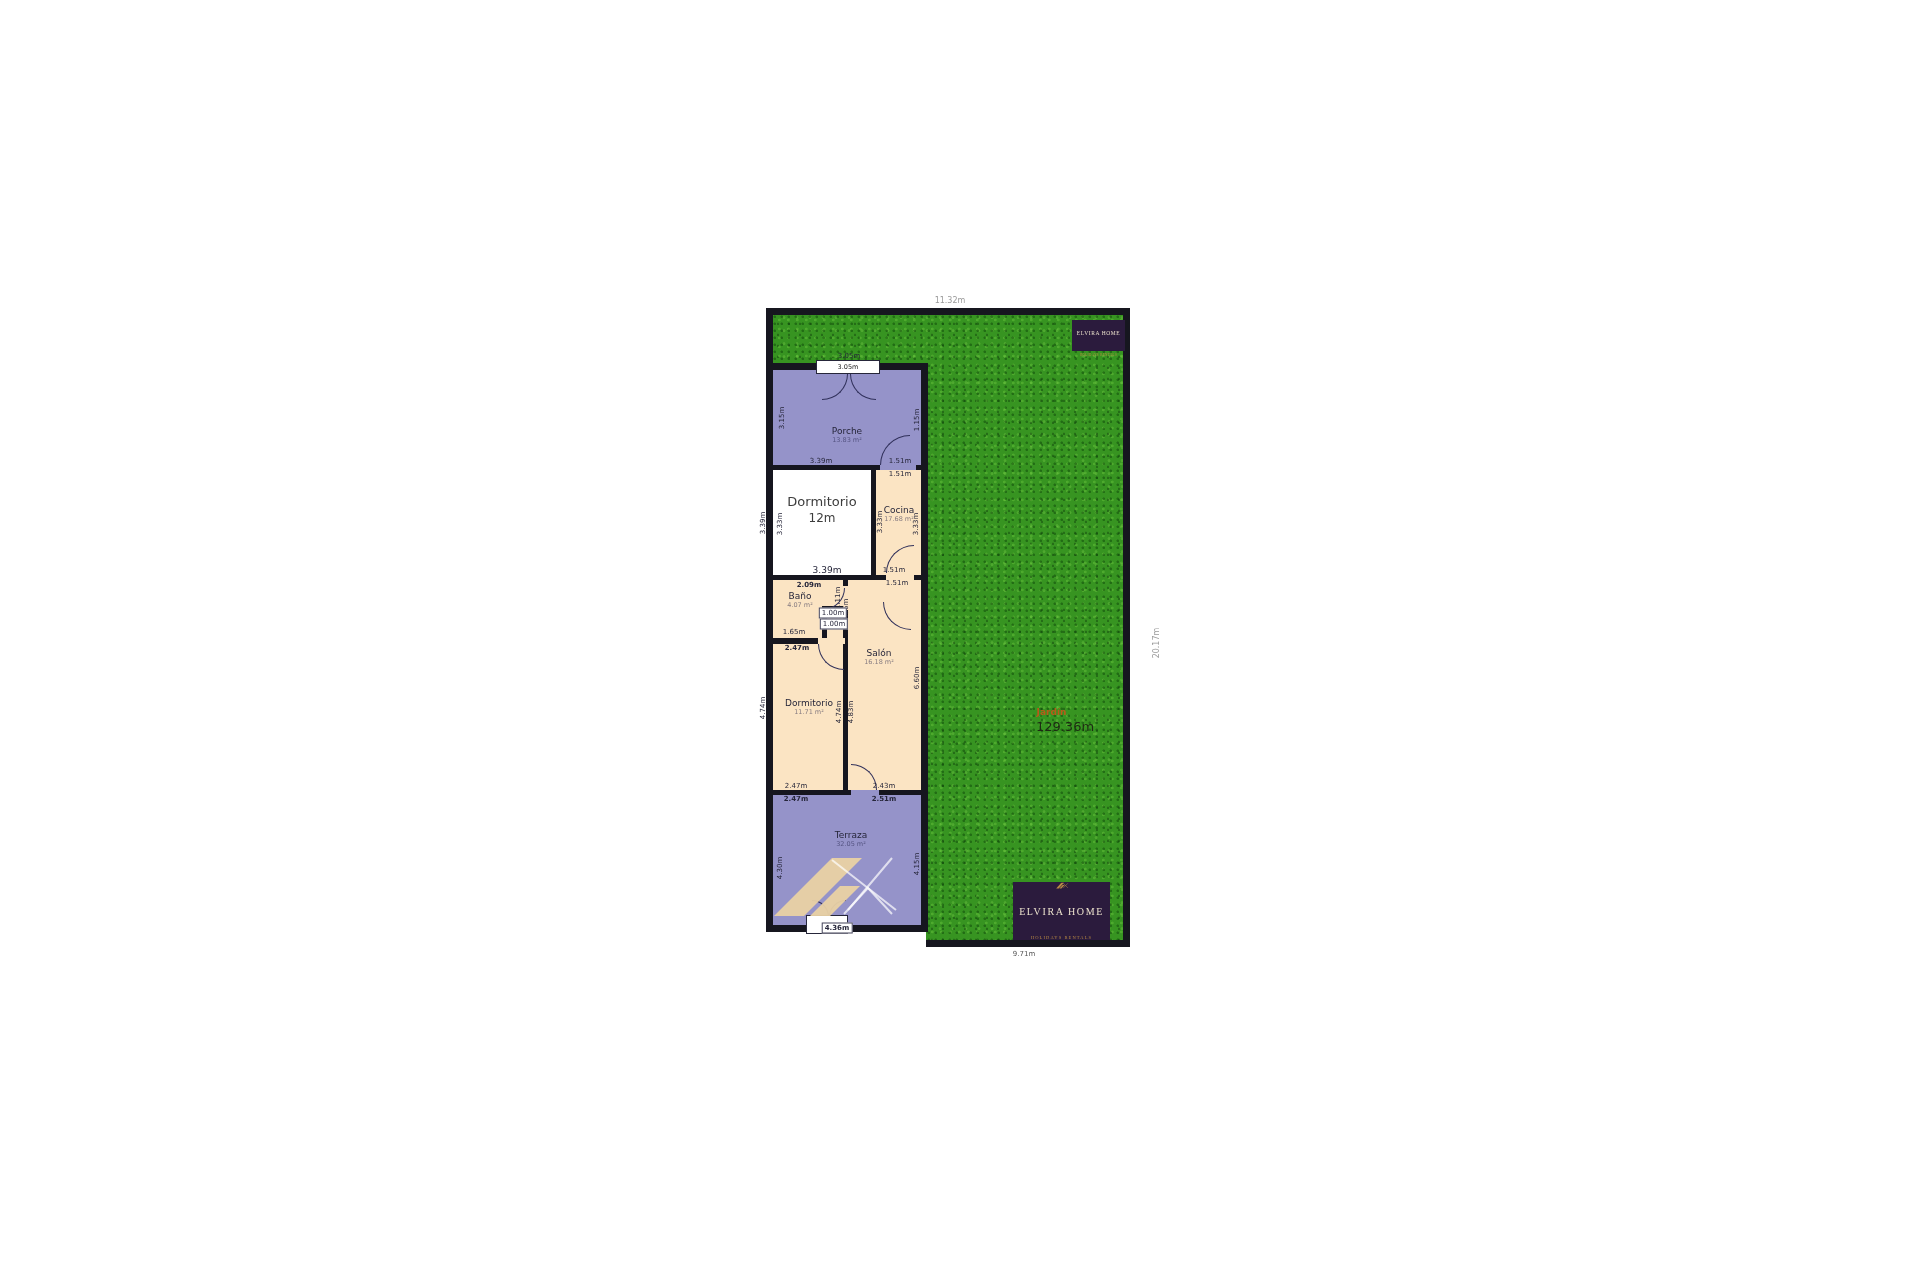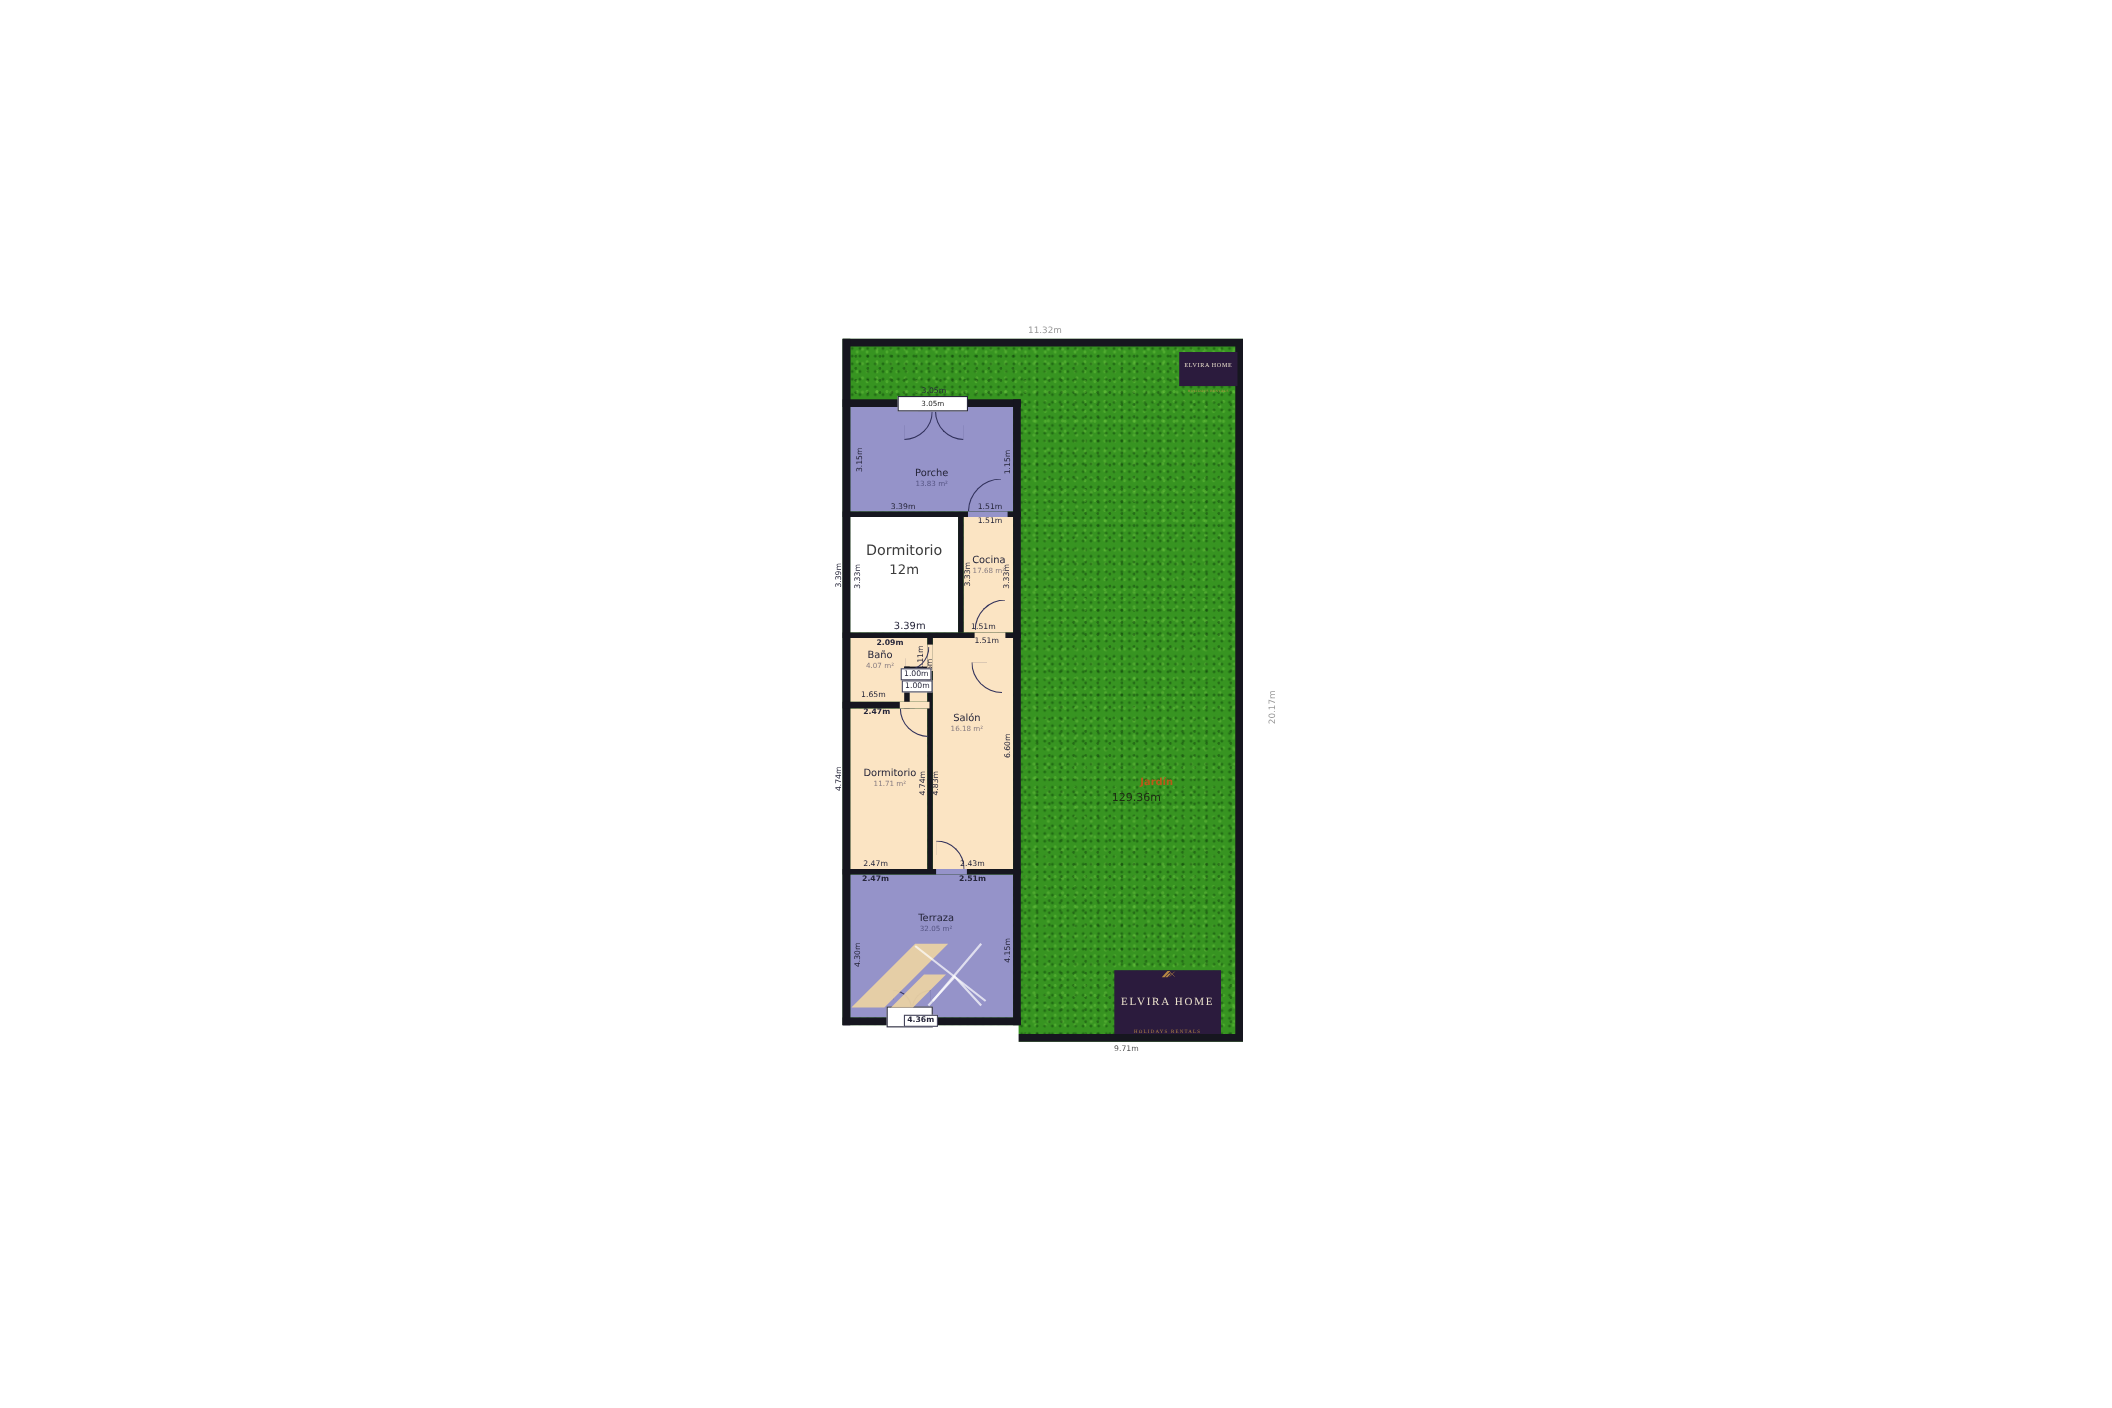--- a/index.html
+++ b/index.html
@@ -51,21 +51,21 @@
         align-items:center;justify-content:center;text-align:center;gap:16px;}
   .logo .t{font-family:"Liberation Serif",serif;color:#ece2cd;line-height:1;white-space:nowrap;}
   .logo .s{font-family:"Liberation Serif",serif;color:var(--logo_gold,#b98a44);line-height:1;white-space:nowrap;}
   .logo.small .t{font-size:5.5px;letter-spacing:.6px;margin-top:1px;}
   .logo.small .s{font-size:3.2px;letter-spacing:.4px;margin-top:1.5px;}
   .logo.large .t{font-size:10px;letter-spacing:1.6px;margin-top:2px;}
   .logo.large .s{font-size:4.5px;letter-spacing:1.1px;margin-top:3px;}
 
   .garden-name{position:absolute;transform:translate(-50%,-50%);font-size:9px;font-weight:700;
        color:var(--garden_label,#b85a1a);}
-  .garden-area{position:absolute;transform:translate(-50%,-50%);font-size:10px;color:#1e2a14;}
+  .garden-area{position:absolute;transform:translate(-50%,-50%);font-size:13px;color:#1e2a14;margin-left:32px;}
 </style>
 </head>
 <body>
 
 <div class="canvas">
   <div class="plan">
 
     <div class="garden"></div>
 
     <div class="abs" style="left:-4px;top:624px;width:164px;height:30px;background:#fff;"></div>

